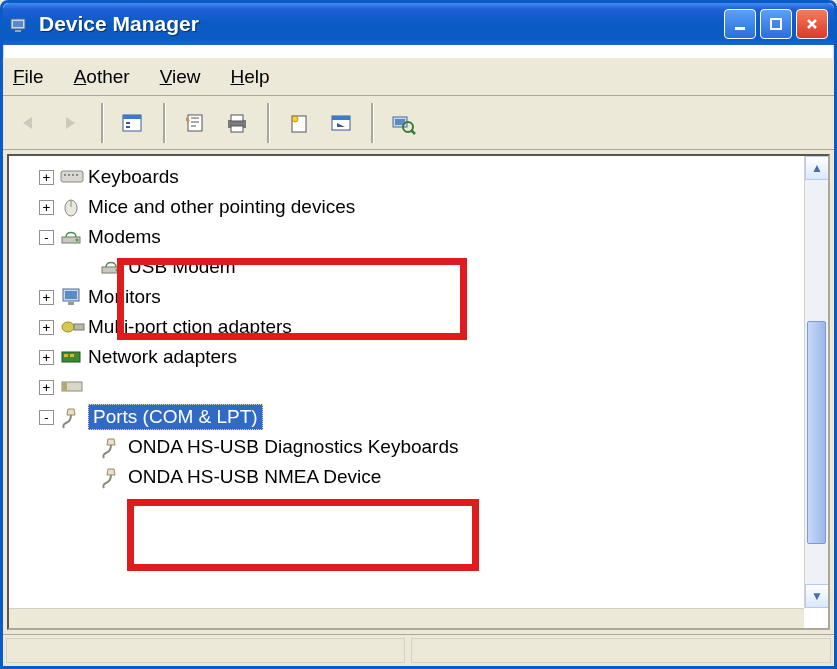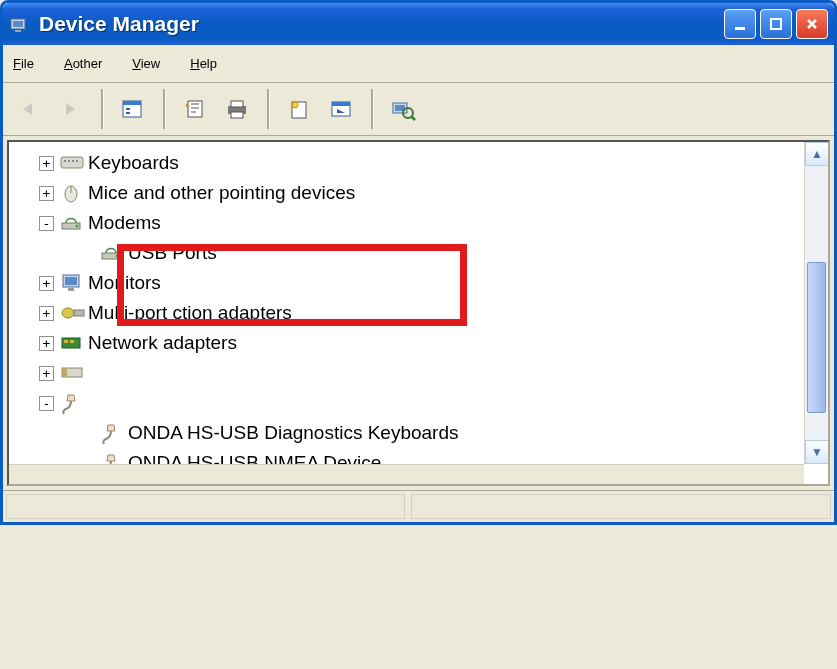--- a/index.html
+++ b/index.html
@@ -6,21 +6,21 @@
   body {
     font-family: Tahoma, Arial, sans-serif;
     font-size: 16px;
     background: #ece9d8;
     width: 837px;
     height: 669px;
     overflow: hidden;
   }
   .window {
     width: 837px;
-    height: 525px;
+    height: 669px;
     border: 3px solid #0a5bc4;
     border-radius: 8px 8px 0 0;
     background: #fff;
     display: flex;
     flex-direction: column;
     box-shadow: inset 0 0 2px #3a7fe0;
   }
   .titlebar {
     height: 42px;
     background: linear-gradient(to bottom, #3f8cf3 0%, #1e5fd6 15%, #0a5bc4 50%, #0a5bc4 85%, #1e5fd6 100%);
@@ -51,21 +51,22 @@
   }
   .win-min, .win-max { background: linear-gradient(to bottom, #5a9ff8, #2a6fd8); }
   .win-close { background: linear-gradient(to bottom, #f87a5a, #d83a2a); }
   .menubar {
     height: 38px;
     background: #ece9d8;
     border-bottom: 1px solid #aca899;
     display: flex;
     align-items: center;
     padding: 4px 10px;
-    font-size: 13px;
+    font-size: 19px;
+    margin-top: 13px;
   }
   .menu-item { margin-right: 30px; cursor: pointer; }
   .menu-item u { text-decoration: underline; }
   .toolbar {
     height: 54px;
     background: #ece9d8;
     border-bottom: 1px solid #aca899;
     display: flex;
     align-items: center;
     padding: 0 8px;
@@ -314,21 +315,21 @@
               </svg></span>
             <span>Modems</span>
           </div>
           <div class="tree-node indent-1 no-exp">
             <span class="expander" style="visibility: hidden;">+</span>
             <span class="node-icon"><svg width="26" height="20">
                 <rect x="2" y="10" width="18" height="6" fill="#c8c8c0" stroke="#7a7a6a"></rect>
                 <path d="M6 10 C 6 4, 16 4, 16 10" fill="none" stroke="#4a8a4a" stroke-width="1.5"></path>
                 <circle cx="17" cy="13" r="1.5" fill="#3aaa3a"></circle>
               </svg></span>
-            <span>USB Ports</span>
+            <span>USB Modem</span>
           </div>
           <div class="tree-node indent-0">
             <span class="expander">+</span>
             <span class="node-icon"><svg width="22" height="20">
                 <rect x="3" y="2" width="16" height="12" fill="#c8d8e8" stroke="#4a6a9a"></rect>
                 <rect x="5" y="4" width="12" height="8" fill="#5a8ac8"></rect>
                 <rect x="8" y="15" width="6" height="3" fill="#9a9a90"></rect>
               </svg></span>
             <span>Monitors</span>
           </div>
@@ -355,20 +356,21 @@
                 <rect x="2" y="5" width="20" height="9" fill="#d8d8c8" stroke="#8a8a7a"></rect>
                 <rect x="2" y="5" width="5" height="9" fill="#b8a870"></rect>
               </svg></span>
           </div>
           <div class="tree-node indent-0">
             <span class="expander">-</span>
             <span class="node-icon"><svg width="22" height="22">
                 <path d="M8 2 L14 2 L15 8 L7 8 Z" fill="#e8e0c8" stroke="#9a8a60"></path>
                 <path d="M11 8 Q 11 14, 6 16 Q 2 18, 4 21" fill="none" stroke="#8a8a7a" stroke-width="2"></path>
               </svg></span>
+            <span class="selected-label">Ports (COM &amp; LPT)</span>
           </div>
           <div class="tree-node indent-1 no-exp">
             <span class="expander" style="visibility: hidden;">+</span>
             <span class="node-icon"><svg width="22" height="22">
                 <path d="M8 2 L14 2 L15 8 L7 8 Z" fill="#e8e0c8" stroke="#9a8a60"></path>
                 <path d="M11 8 Q 11 14, 6 16 Q 2 18, 4 21" fill="none" stroke="#8a8a7a" stroke-width="2"></path>
               </svg></span>
             <span>ONDA HS-USB Diagnostics Keyboards</span>
           </div>
           <div class="tree-node indent-1 no-exp">

